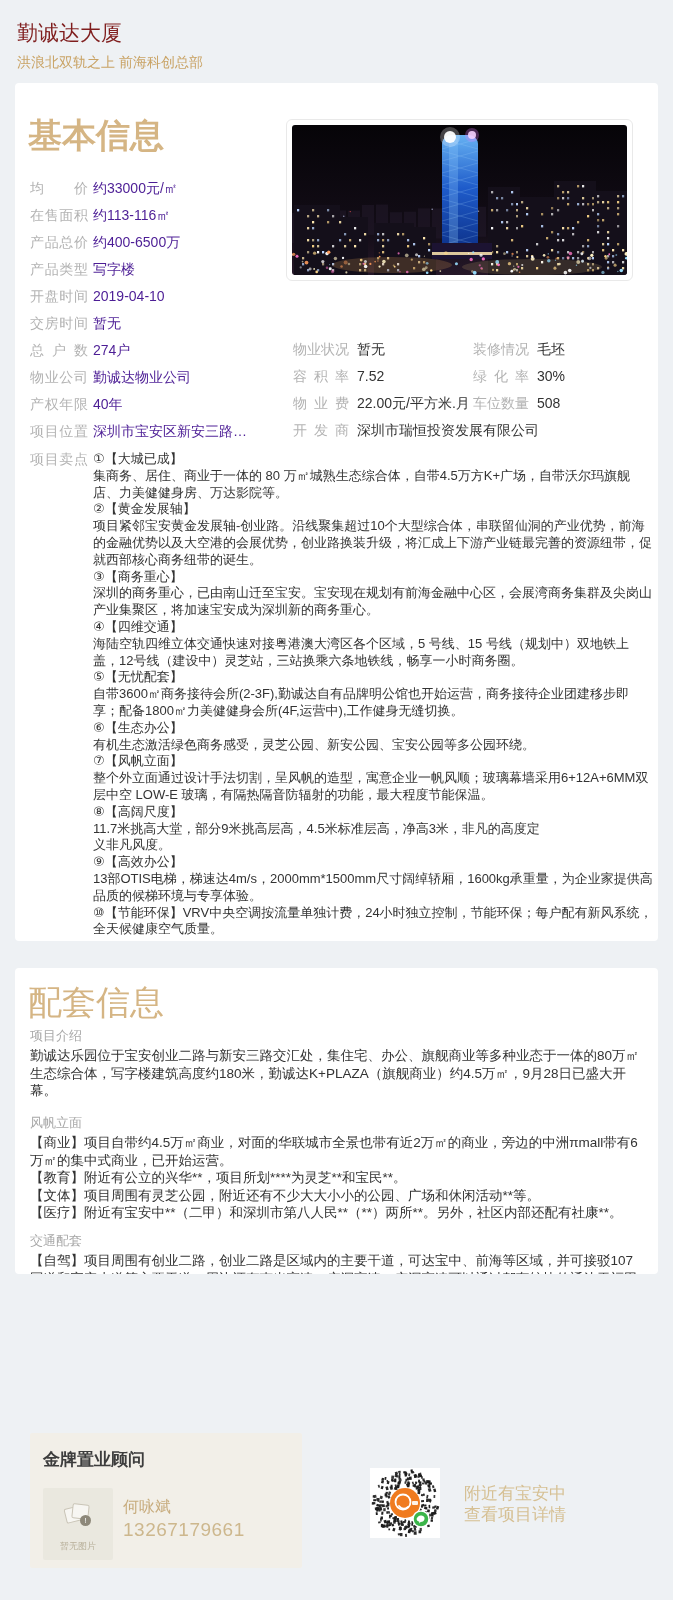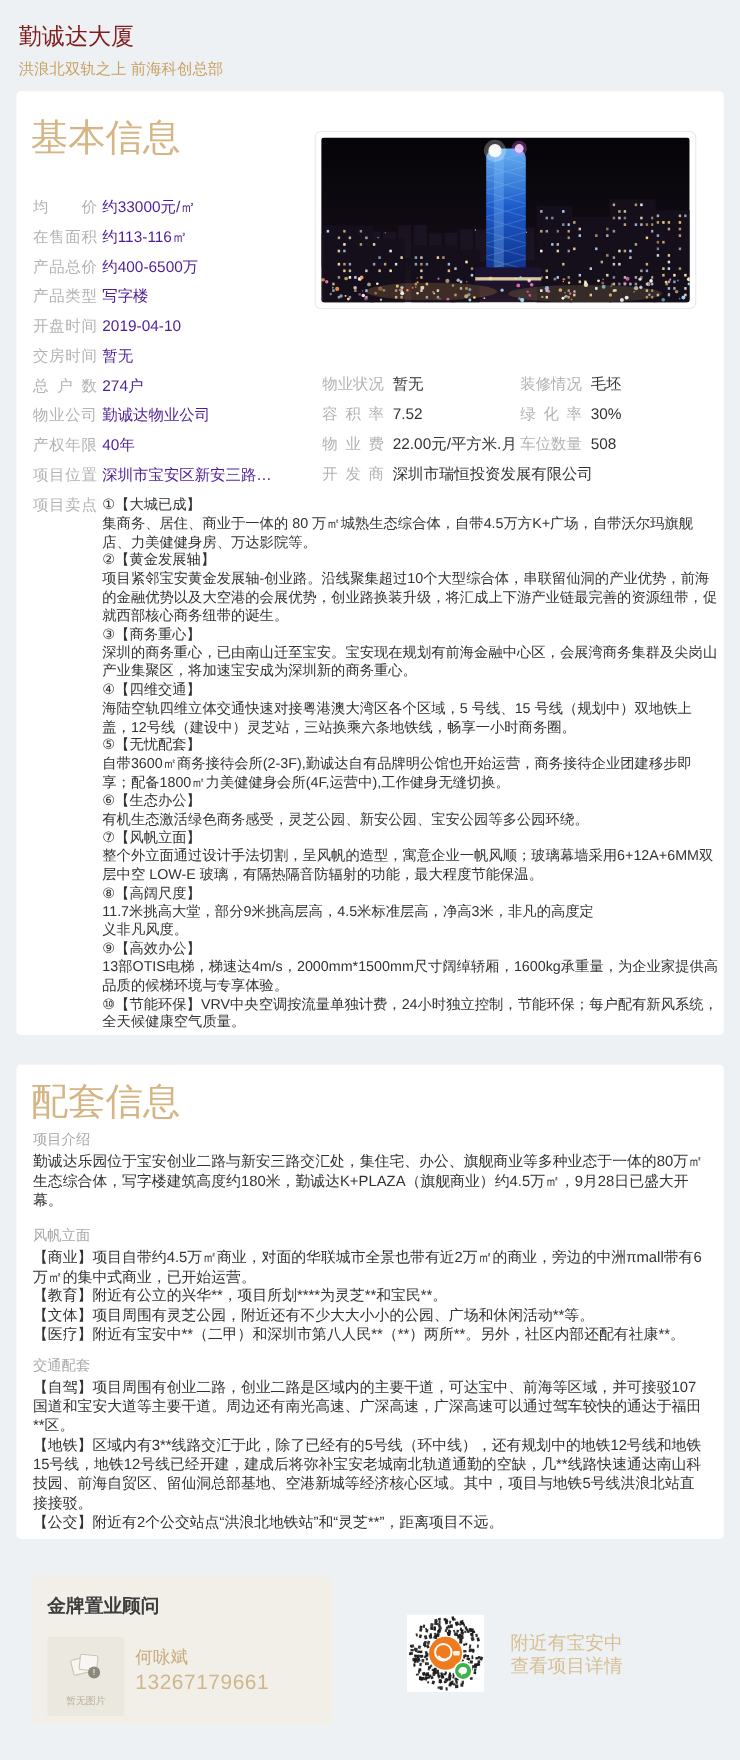--- a/index.html
+++ b/index.html
@@ -11,23 +11,23 @@
   }
   .abs { position:absolute; }
 
   
   .page-title { left:17px; top:19px; font-size:21px; font-weight:normal; color:#7f1d1d; }
   .page-subtitle { left:17px; top:54px; font-size:14px; color:#c9a365;text-align:center; }
 
   
   .card { background:#fff; border-radius:4px; overflow:hidden; }
   #card-basic { left:15px; top:83px; width:643px; height:858px; }
-  #card-support { left:15px; top:968px; width:643px; height:431px; }
+  #card-support { left:15px; top:968px; width:643px; height:306px; }
   .section-title { font-size:34px; color:#d5b584; line-height:1.1; }
-  #card-basic .section-title { left:13px; top:24px; }
+  #card-basic .section-title { left:13px; top:34px;font-weight:bold; }
   #card-support .section-title { left:13px; top:16px; }
 
   
   .fields { left:15px; top:92px; width:260px; }
   .frow { height:27px; line-height:27px; font-size:14px; white-space:nowrap; }
   .flabel { display:inline-block; width:58px; color:#b3b3b3;
             text-align:justify; text-align-last:justify; vertical-align:top; }
   .fvalue { color:#4c1d95; margin-left:5px; }
 
   .rfields { left:278px; top:253px; width:365px; }

